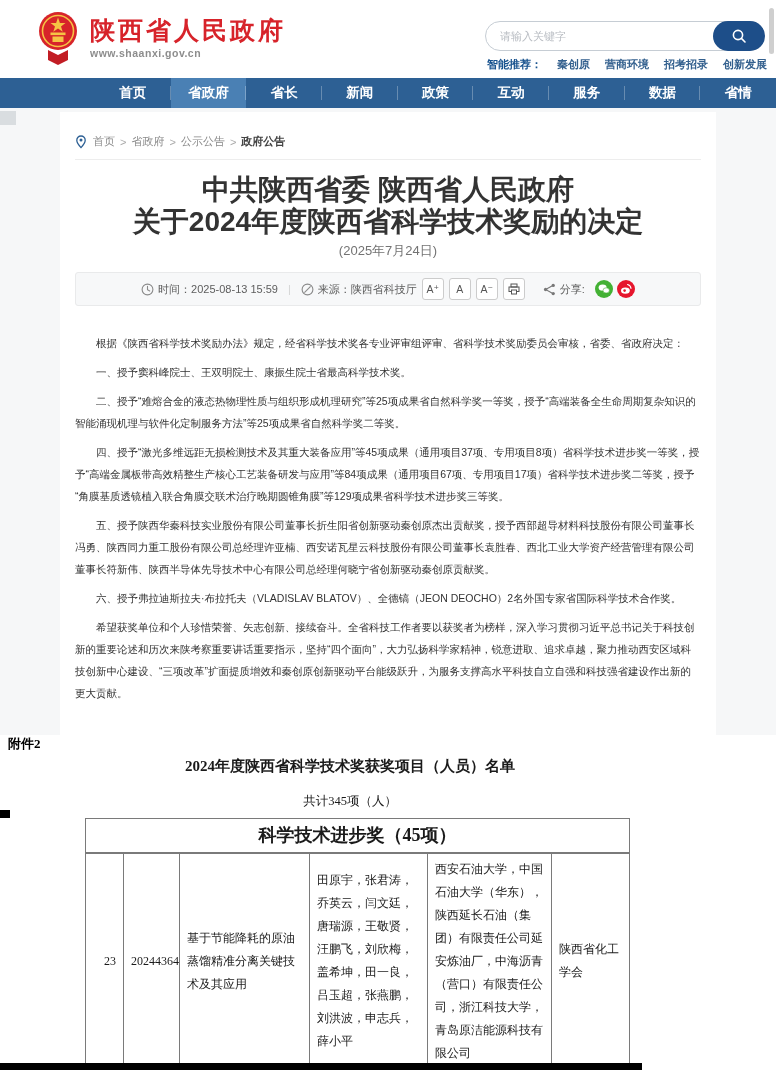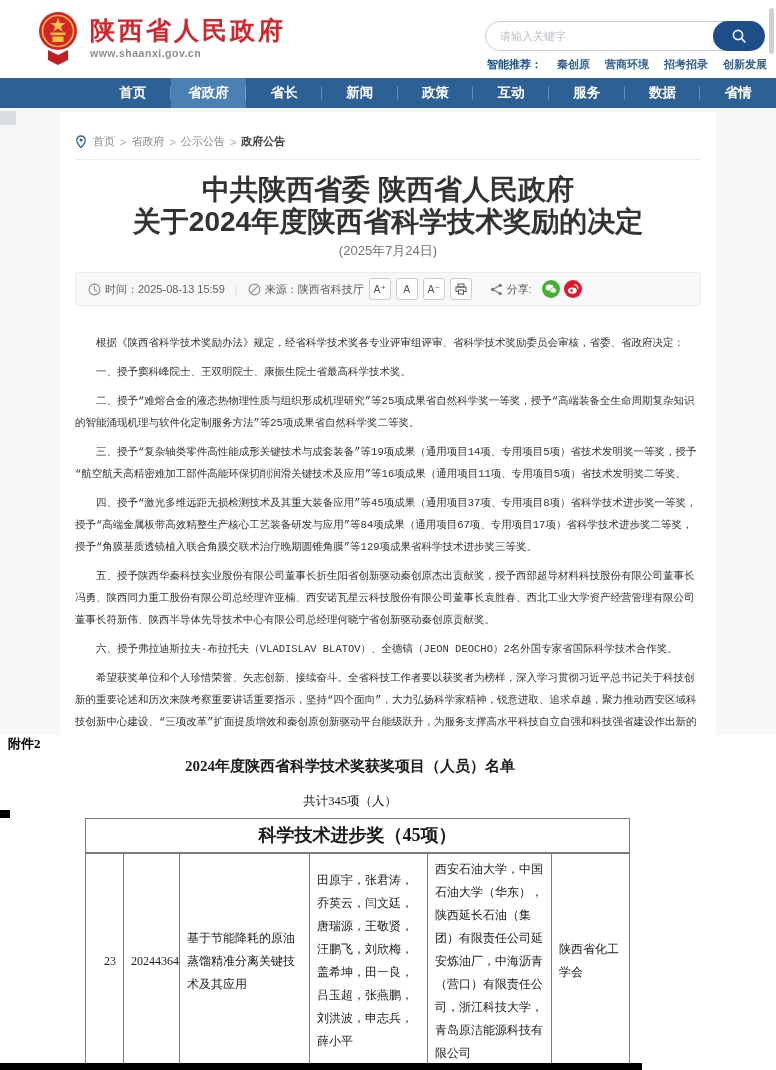--- a/index.html
+++ b/index.html
@@ -37,33 +37,33 @@
 
   
   .card{position:absolute;left:60px;top:112px;width:656px;height:623px;background:#fff;padding:0 15px;overflow:hidden;}
   .breadcrumb{margin-top:22px;display:flex;align-items:center;font-size:11px;color:#8a8a8a;}
   .breadcrumb .sep{margin:0 5px;color:#aaa;}
   .breadcrumb .last{font-weight:bold;color:#444;}
   .crumb{cursor:pointer;}
   .bc-divider{border-bottom:1px solid #ededed;margin-top:10px;}
   .art-title{margin-top:14px;text-align:center;color:#333;font-weight:bold;font-size:28px;line-height:32px;}
   .art-date{margin-top:4px;text-align:center;color:#737373;font-size:13px;}
-  .meta-bar{margin-top:12px;height:34px;background:#f7f8f9;border:1px solid #e9eaeb;border-radius:3px;display:flex;align-items:center;justify-content:flex-start;padding:0 12px;font-size:11px;color:#5d5d5d;}
+  .meta-bar{margin-top:12px;height:34px;background:#f7f8f9;border:1px solid #e9eaeb;border-radius:3px;display:flex;align-items:center;justify-content:center;padding:0 12px;font-size:11px;color:#5d5d5d;}
   .meta-left{display:flex;align-items:center;}
   .meta-left .mi{margin-right:4px;display:inline-flex;}
   .meta-pipe{color:#d4d4d4;margin:0 10px;}
   .meta-right{display:flex;align-items:center;}
   .fs-btn{width:22px;height:22px;background:#fff;border:1px solid #ccc;border-radius:3px;margin-left:5px;font-size:10.5px;color:#555;cursor:pointer;display:inline-flex;align-items:center;justify-content:center;font-family:inherit;}
   .share-group{display:flex;align-items:center;margin-left:18px;}
   .share-group .share-word{margin:0 6px 0 4px;}
   .sns{width:18px;height:18px;border-radius:50%;margin-left:4px;cursor:pointer;display:inline-flex;align-items:center;justify-content:center;}
   .sns.wechat{background:var(--wechat-green);}
   .sns.weibo{background:var(--weibo-red);}
 
-  .body-text{margin-top:26px;font-family:Liberation Mono, monospace;}
+  .body-text{margin-top:26px;}
   .body-text p{font-size:10.5px;color:#333;line-height:22px;text-indent:2em;margin:7px 0;}
   .body-text p:first-child{margin-top:0;}
 
   
   .attachment{position:absolute;left:0;top:735px;width:776px;height:335px;background:#fff;font-family:"Liberation Serif","DejaVu Serif",serif;}
   .att-label{position:absolute;left:8px;top:0;font-size:13px;font-weight:bold;color:#000;}
   .att-title{position:absolute;left:0;top:22px;width:700px;text-align:center;font-size:15px;font-weight:bold;color:#1a1a1a;}
   .att-subtitle{position:absolute;left:0;top:58px;width:700px;text-align:center;font-size:12.5px;color:#1a1a1a;}
   .att-table{position:absolute;left:85px;top:83px;border-collapse:collapse;table-layout:fixed;width:544px;background:#fff;}
   .att-table th,.att-table td{border:1px solid #7a7a7a;color:#1a1a1a;}
@@ -209,21 +209,20 @@
             </svg>
           </span>
         </div>
       </div>
     </div>
 
     <div class="body-text">
       <p>根据《陕西省科学技术奖励办法》规定，经省科学技术奖各专业评审组评审、省科学技术奖励委员会审核，省委、省政府决定：</p>
       <p>一、授予窦科峰院士、王双明院士、康振生院士省最高科学技术奖。</p>
       <p>二、授予“难熔合金的液态热物理性质与组织形成机理研究”等25项成果省自然科学奖一等奖，授予“高端装备全生命周期复杂知识的智能涌现机理与软件化定制服务方法”等25项成果省自然科学奖二等奖。</p>
-      <p>三、授予“复杂轴类零件高性能成形关键技术与成套装备”等19项成果（通用项目14项、专用项目5项）省技术发明奖一等奖，授予“航空航天高精密难加工部件高能环保切削润滑关键技术及应用”等16项成果（通用项目11项、专用项目5项）省技术发明奖二等奖。</p>
       <p>四、授予“激光多维远距无损检测技术及其重大装备应用”等45项成果（通用项目37项、专用项目8项）省科学技术进步奖一等奖，授予“高端金属板带高效精整生产核心工艺装备研发与应用”等84项成果（通用项目67项、专用项目17项）省科学技术进步奖二等奖，授予“角膜基质透镜植入联合角膜交联术治疗晚期圆锥角膜”等129项成果省科学技术进步奖三等奖。</p>
       <p>五、授予陕西华秦科技实业股份有限公司董事长折生阳省创新驱动秦创原杰出贡献奖，授予西部超导材料科技股份有限公司董事长冯勇、陕西同力重工股份有限公司总经理许亚楠、西安诺瓦星云科技股份有限公司董事长袁胜春、西北工业大学资产经营管理有限公司董事长符新伟、陕西半导体先导技术中心有限公司总经理何晓宁省创新驱动秦创原贡献奖。</p>
       <p>六、授予弗拉迪斯拉夫·布拉托夫（VLADISLAV BLATOV）、全德镐（JEON DEOCHO）2名外国专家省国际科学技术合作奖。</p>
       <p>希望获奖单位和个人珍惜荣誉、矢志创新、接续奋斗。全省科技工作者要以获奖者为榜样，深入学习贯彻习近平总书记关于科技创新的重要论述和历次来陕考察重要讲话重要指示，坚持“四个面向”，大力弘扬科学家精神，锐意进取、追求卓越，聚力推动西安区域科技创新中心建设、“三项改革”扩面提质增效和秦创原创新驱动平台能级跃升，为服务支撑高水平科技自立自强和科技强省建设作出新的更大贡献。</p>
     </div>
   </div>
 
   <div class="attachment">
     <div class="att-label">附件2</div>
     <div class="att-title">2024年度陕西省科学技术奖获奖项目（人员）名单</div>

